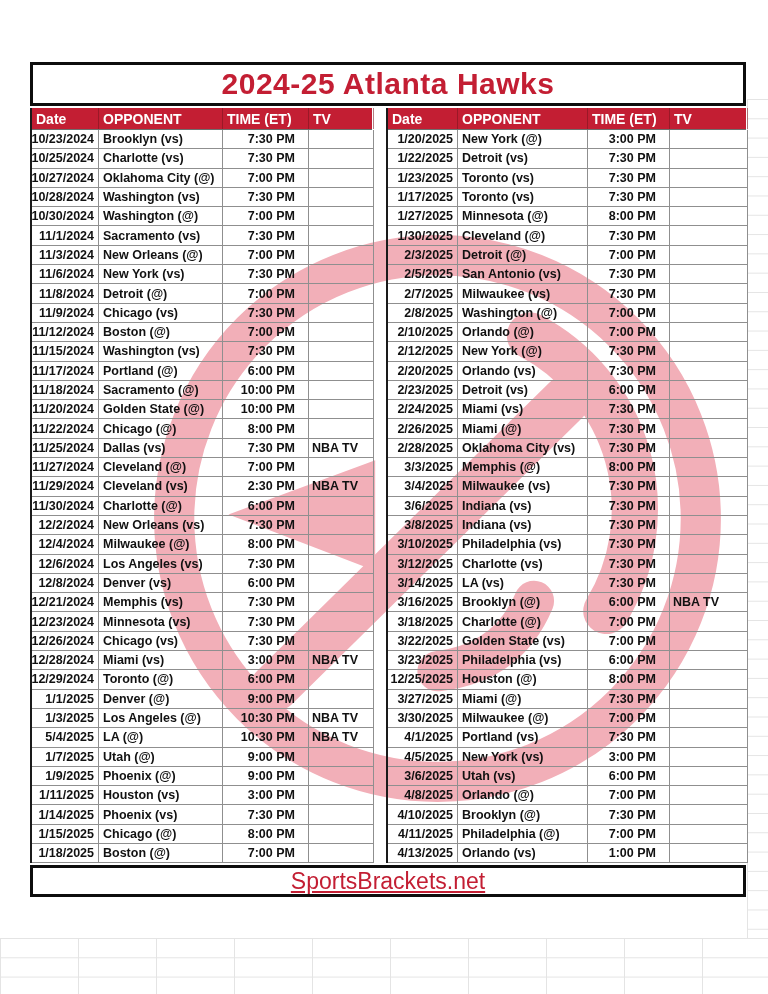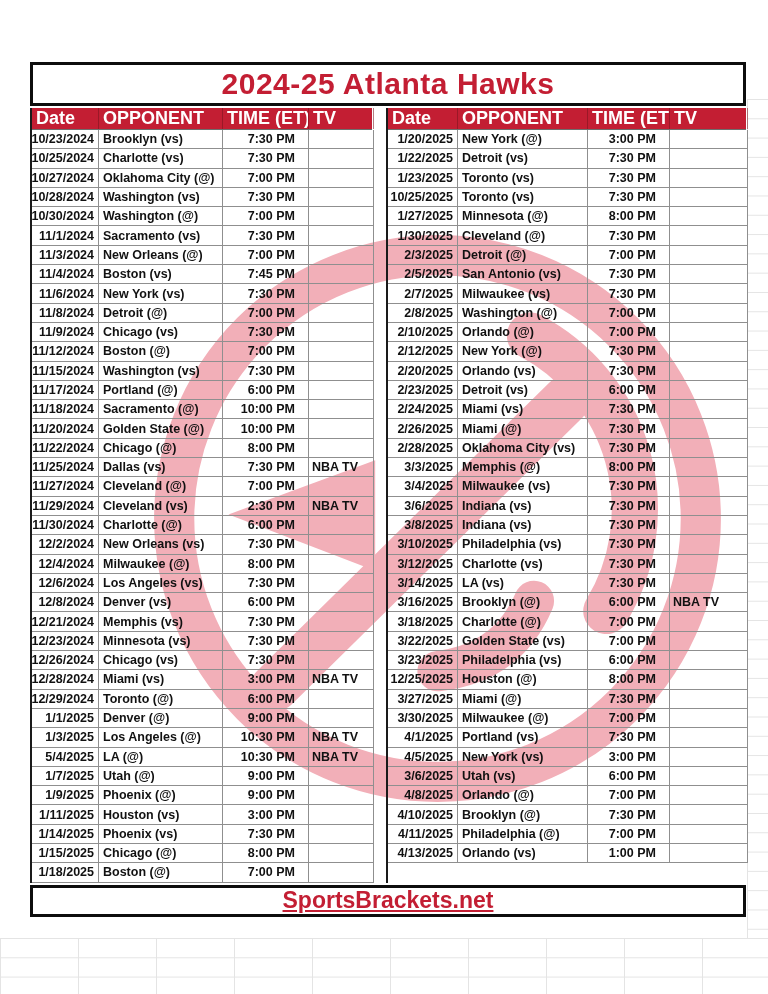--- a/index.html
+++ b/index.html
@@ -36,35 +36,35 @@
   .tables{position:relative;z-index:2;display:grid;grid-template-columns:342px 14px 360px;
     margin-top:2px;}
   .table{border-left:2px solid #1a1a1a;}
   .gap-col{background:transparent;}
 
   .hrow,.row{display:grid;}
   .t-left .hrow,.t-left .row{grid-template-columns:67px 124px 86px 65px;}
   .t-right .hrow,.t-right .row{grid-template-columns:70px 130px 82px 78px;}
 
   .hrow{height:22px;background:var(--accent);border-bottom:1px solid #6e6e6e;}
-  .hcell{color:#fff;font-size:18px;font-weight:bold;display:flex;align-items:center;
+  .hcell{color:#fff;font-size:14px;font-weight:bold;display:flex;align-items:center;
     padding-left:4px;white-space:nowrap;overflow:hidden;border-right:1px solid rgba(120,20,30,.55);}
 
   .row{height:19.3px;}
   .cell{display:flex;align-items:center;font-size:12.5px;font-weight:bold;
     color:var(--row-text);white-space:nowrap;overflow:hidden;
     border-right:1px solid var(--cell-line);border-bottom:1px solid var(--cell-line);}
   .cell.date{justify-content:flex-end;padding-right:4px;}
   .cell.opponent{padding-left:4px;}
   .cell.time{justify-content:flex-end;padding-right:13px;}
   .cell.tv{padding-left:3px;}
 
   .footer-box{position:relative;z-index:2;margin-top:2px;height:32px;border:3px solid #0d0d0d;
     background:#fff;display:flex;align-items:center;justify-content:center;}
-  .footer-box a{color:var(--accent);font-size:23px;font-weight:bold;
+  .footer-box a{color:var(--accent);font-size:23px;font-weight:normal;
     text-decoration:underline;cursor:pointer;}
 </style>
 </head>
 <body>
 
 <div class="page">
 
   <div class="grid-strip" id="grid-right"></div>
   <div class="grid-strip" id="grid-bottom"></div>
 
@@ -130,26 +130,20 @@
               <div class="cell time">7:30 PM</div>
               <div class="cell tv"></div>
             </div>
             <div class="row">
               <div class="cell date">11/3/2024</div>
               <div class="cell opponent">New Orleans (@)</div>
               <div class="cell time">7:00 PM</div>
               <div class="cell tv"></div>
             </div>
             <div class="row">
-              <div class="cell date">11/4/2024</div>
-              <div class="cell opponent">Boston (vs)</div>
-              <div class="cell time">7:45 PM</div>
-              <div class="cell tv"></div>
-            </div>
-            <div class="row">
               <div class="cell date">11/6/2024</div>
               <div class="cell opponent">New York (vs)</div>
               <div class="cell time">7:30 PM</div>
               <div class="cell tv"></div>
             </div>
             <div class="row">
               <div class="cell date">11/8/2024</div>
               <div class="cell opponent">Detroit (@)</div>
               <div class="cell time">7:00 PM</div>
               <div class="cell tv"></div>
@@ -353,21 +347,21 @@
               <div class="cell time">7:30 PM</div>
               <div class="cell tv"></div>
             </div>
             <div class="row">
               <div class="cell date">1/23/2025</div>
               <div class="cell opponent">Toronto (vs)</div>
               <div class="cell time">7:30 PM</div>
               <div class="cell tv"></div>
             </div>
             <div class="row">
-              <div class="cell date">10/25/2025</div>
+              <div class="cell date">1/17/2025</div>
               <div class="cell opponent">Toronto (vs)</div>
               <div class="cell time">7:30 PM</div>
               <div class="cell tv"></div>
             </div>
             <div class="row">
               <div class="cell date">1/27/2025</div>
               <div class="cell opponent">Minnesota (@)</div>
               <div class="cell time">8:00 PM</div>
               <div class="cell tv"></div>
             </div>

